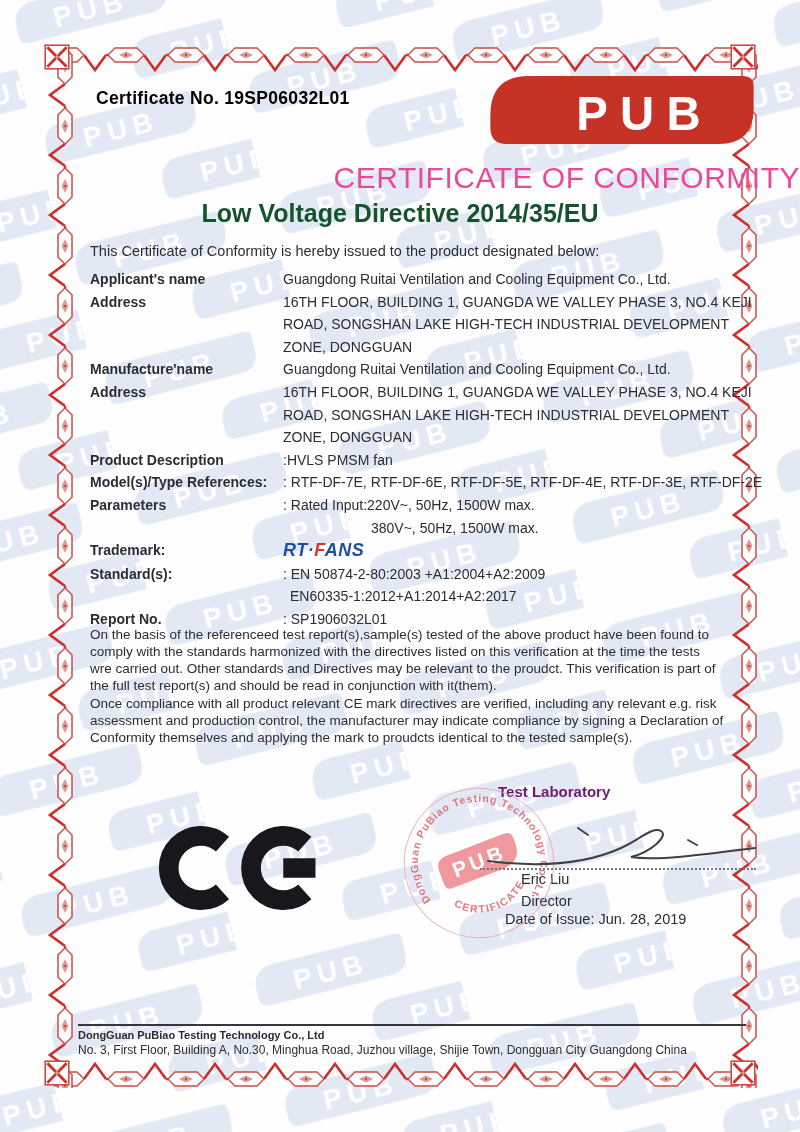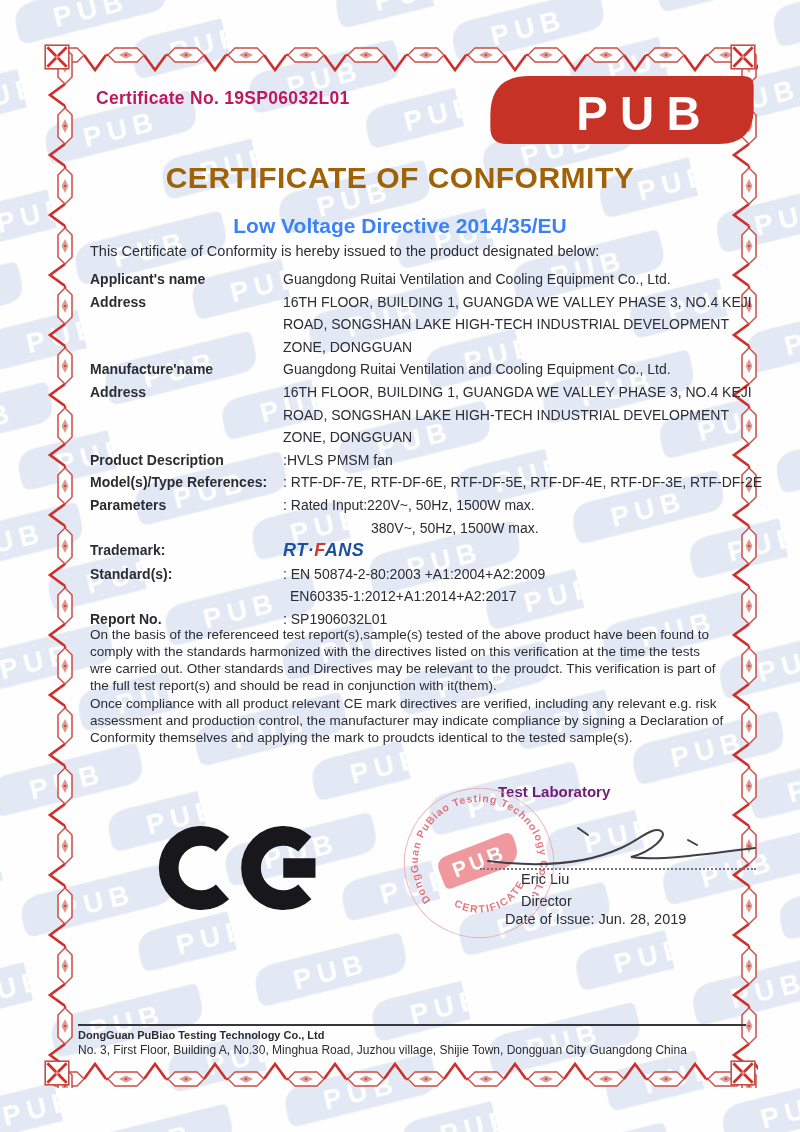--- a/index.html
+++ b/index.html
@@ -6,27 +6,27 @@
   body{width:800px;height:1132px;overflow:hidden;
        font-family:"Liberation Sans",sans-serif;color:#2b2c34;}
   .page{position:relative;width:800px;height:1132px;background:#fffefe;}
 
   
   .wm-layer{position:absolute;inset:0;z-index:1;}
   .border-layer{position:absolute;z-index:2;}
   .content{position:absolute;inset:0;z-index:3;}
 
   .cert-no{position:absolute;left:96px;top:88px;font-size:17.5px;font-weight:bold;
-           color:#be185d;letter-spacing:.3px;}
+           color:#000000;letter-spacing:.3px;}
   .logo-svg{position:absolute;left:486px;top:74px;width:272px;height:72px;}
 
-  .title{position:absolute;left:0;right:0;top:161px;text-align:center;
-         font-size:30px;font-weight:bold;color:#a16207;letter-spacing:.5px;}
-  .subtitle{position:absolute;left:0;right:0;top:214px;text-align:center;
-            font-size:21px;font-weight:bold;color:#3b82f6;}
+  .title{position:absolute;left:0;right:0;top:161px;text-align:right;
+         font-size:30px;font-weight:normal;color:#ec4899;letter-spacing:.5px;}
+  .subtitle{position:absolute;left:0;right:0;top:199px;text-align:center;
+            font-size:25px;font-weight:bold;color:#14532d;}
   .intro{position:absolute;left:90px;top:243px;font-size:14.5px;}
 
   .fields{position:absolute;left:90px;top:268px;width:640px;font-size:14px;line-height:22.6px;}
   .frow{display:flex;}
   .flabel{width:193px;flex:0 0 193px;font-weight:bold;}
   .fvalue{flex:1;}
   .fvalue .vline{white-space:nowrap;}
   .parameters .vline:nth-child(2){padding-left:88px;}
   .standards .vline:nth-child(2){padding-left:7px;}
   .tm{font-style:italic;font-weight:bold;font-size:18px;letter-spacing:.5px;}

